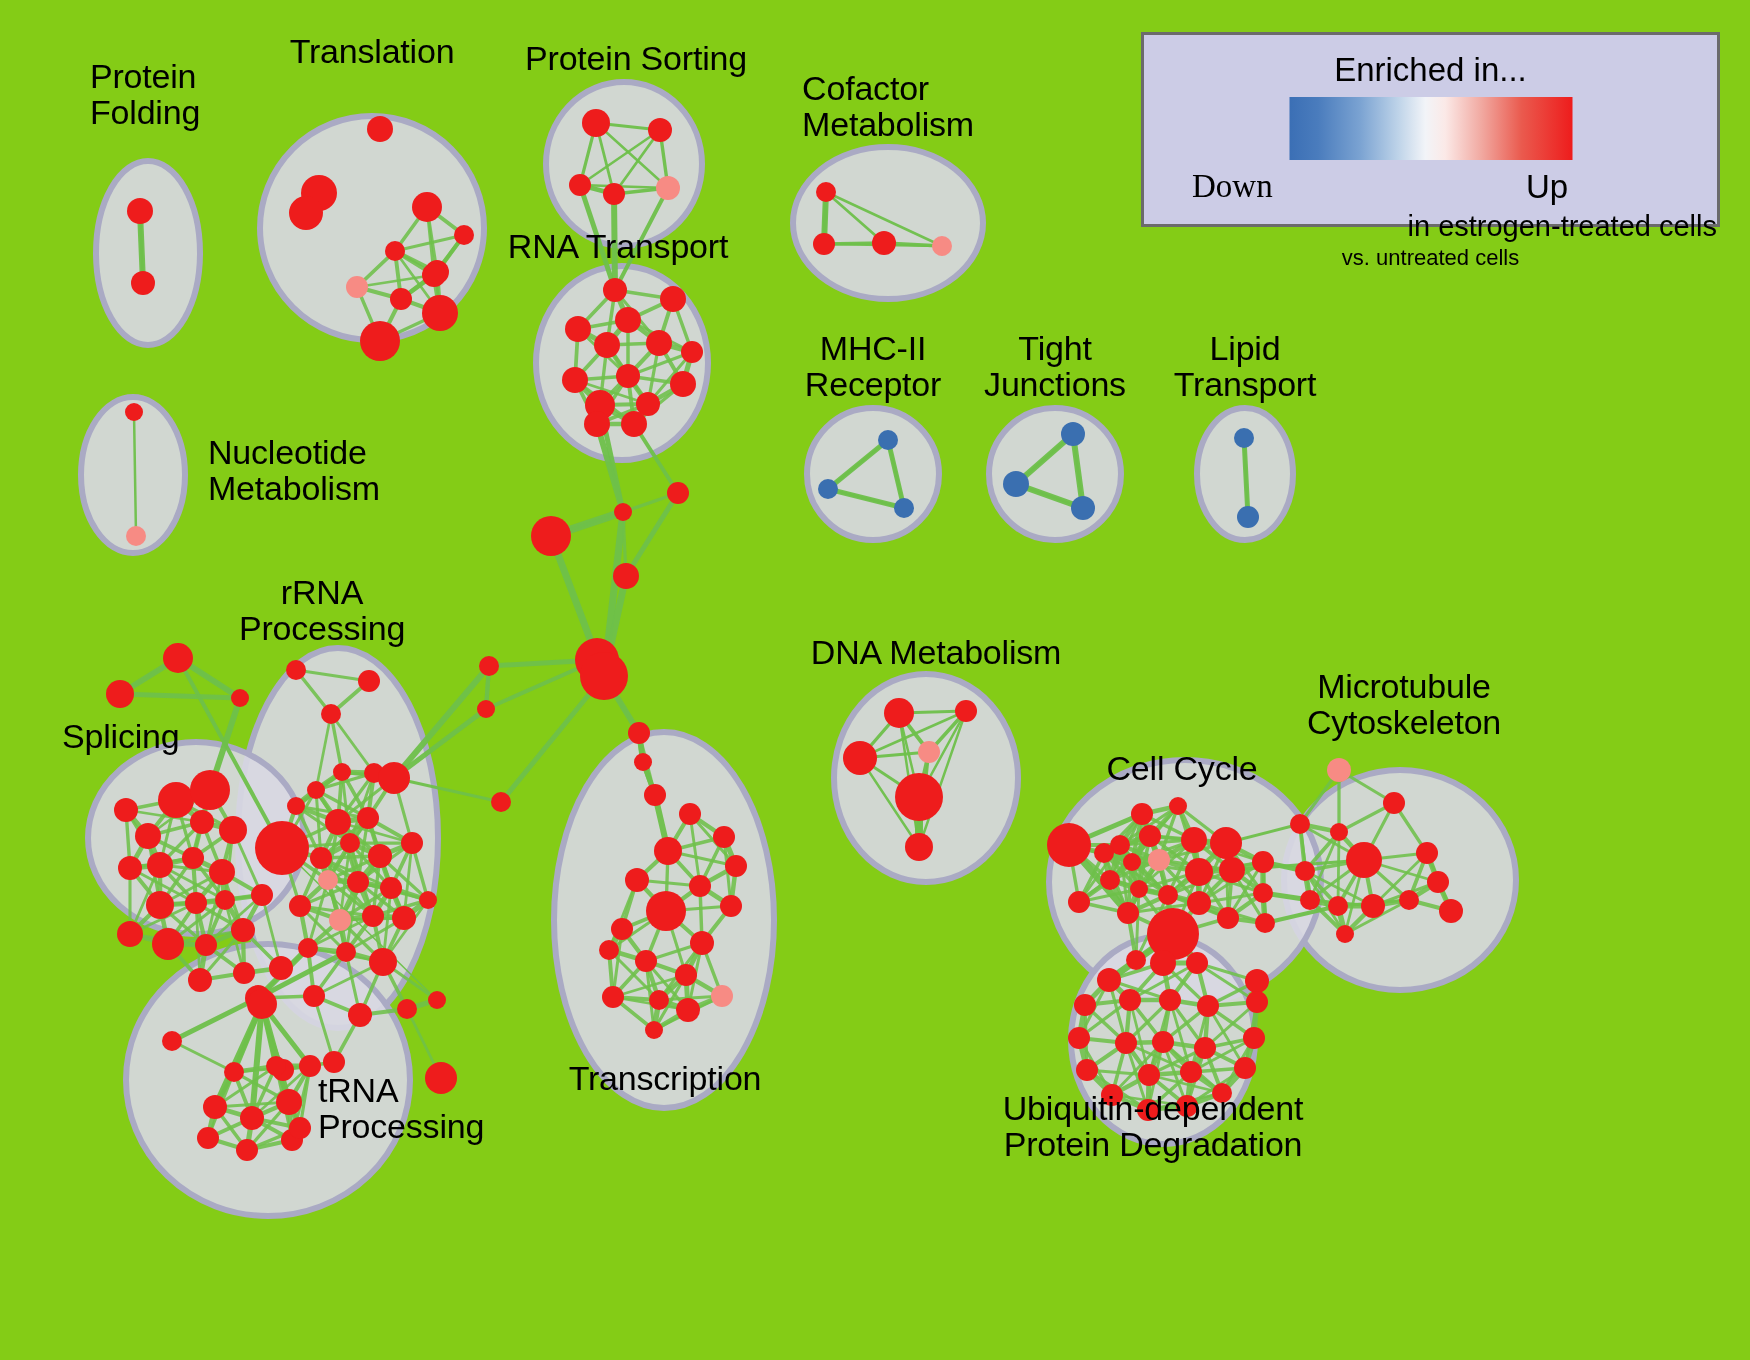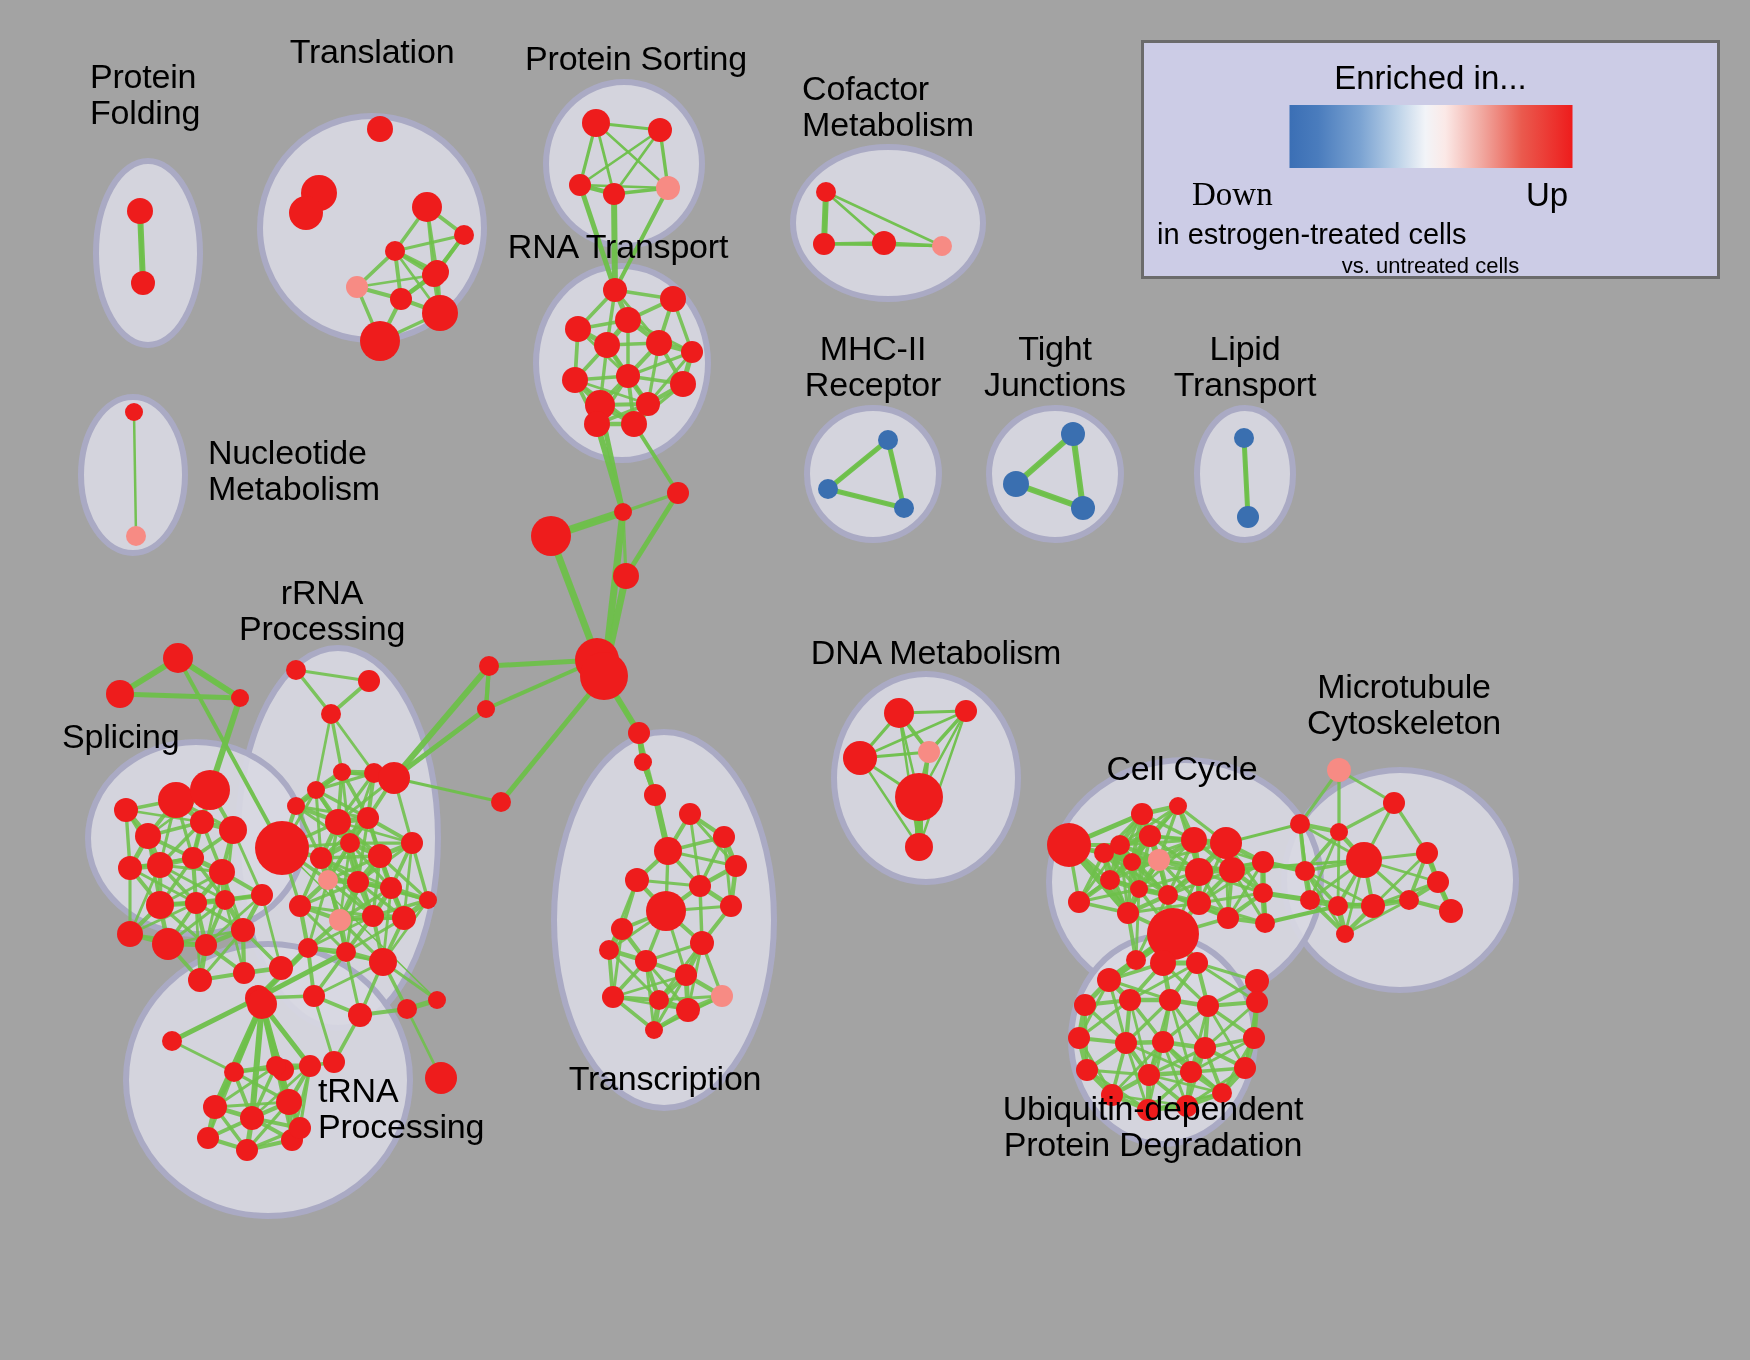--- a/index.html
+++ b/index.html
@@ -1,55 +1,55 @@
 <!DOCTYPE html>
 <html><head>
 <meta charset="utf-8">
 <style>
   html,body{margin:0;padding:0;background:#fff;}
   #canvas{
     position:relative;
     width:1750px;height:1360px;
-    background:#a3a3a3;
+    background:#84cc16;
     overflow:hidden;
     font-family:"Liberation Sans", sans-serif;
   }
   #net{position:absolute;left:0;top:0;width:1750px;height:1360px;}
   .cl-label{
     position:absolute;
     color:#000;
     font-family:"Liberation Sans", sans-serif;
     font-size:34px;
     line-height:1.06;
     white-space:pre;
     letter-spacing:-0.2px;
   }
   .cl-label.c{transform:translateX(-50%);text-align:center;}
   #legend{
     position:absolute;
-    left:1141px;top:40px;
-    width:579px;height:239px;
+    left:1141px;top:32px;
+    width:579px;height:195px;
     background:#ccccE6;
     border:3px solid #6b6b6b;
     box-sizing:border-box;
   }
   #legend .lg-title{
     position:absolute;left:0;right:0;top:16px;
     text-align:center;font-size:33px;color:#000;
   }
   #legend .lg-bar{
     position:absolute;left:50%;transform:translateX(-50%);
     top:62px;width:283px;height:63px;
     background:linear-gradient(to right,
       #3b6fb5 0%, #4a7cbd 10%, #7ba3d2 25%, #bcd2e8 38%,
       #f2f4f8 48%, #fbe9e7 55%, #f1a8a0 68%, #ea5a4e 82%, #ee1c1c 100%);
   }
   #legend .lg-down{position:absolute;left:48px;top:133px;font-size:33px;font-family:Liberation Serif, serif;}
   #legend .lg-up{position:absolute;left:382px;top:133px;font-size:33px;}
-  #legend .lg-sub1{position:absolute;left:0;right:0;top:175px;text-align:left;font-size:29px;margin-left:13px;}
+  #legend .lg-sub1{position:absolute;left:0;right:0;top:175px;text-align:right;font-size:29px;margin-left:13px;}
   #legend .lg-sub2{position:absolute;left:0;right:0;top:210px;text-align:center;font-size:22px;}
 </style>
 </head>
 <body>
 
 <div id="canvas">
 
   <svg id="net" viewBox="0 0 1750 1360" preserveAspectRatio="none">
     <g id="hull-layer">
         <ellipse cx="148" cy="253" rx="52" ry="92" fill="#d8d8e2" fill-opacity="0.92" stroke="#aaaac4" stroke-width="6"></ellipse>

